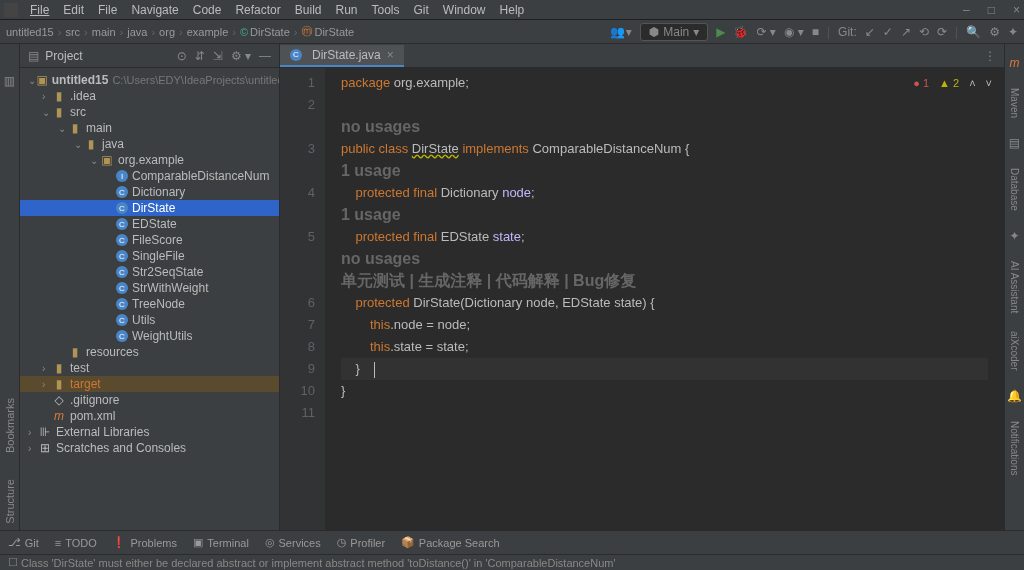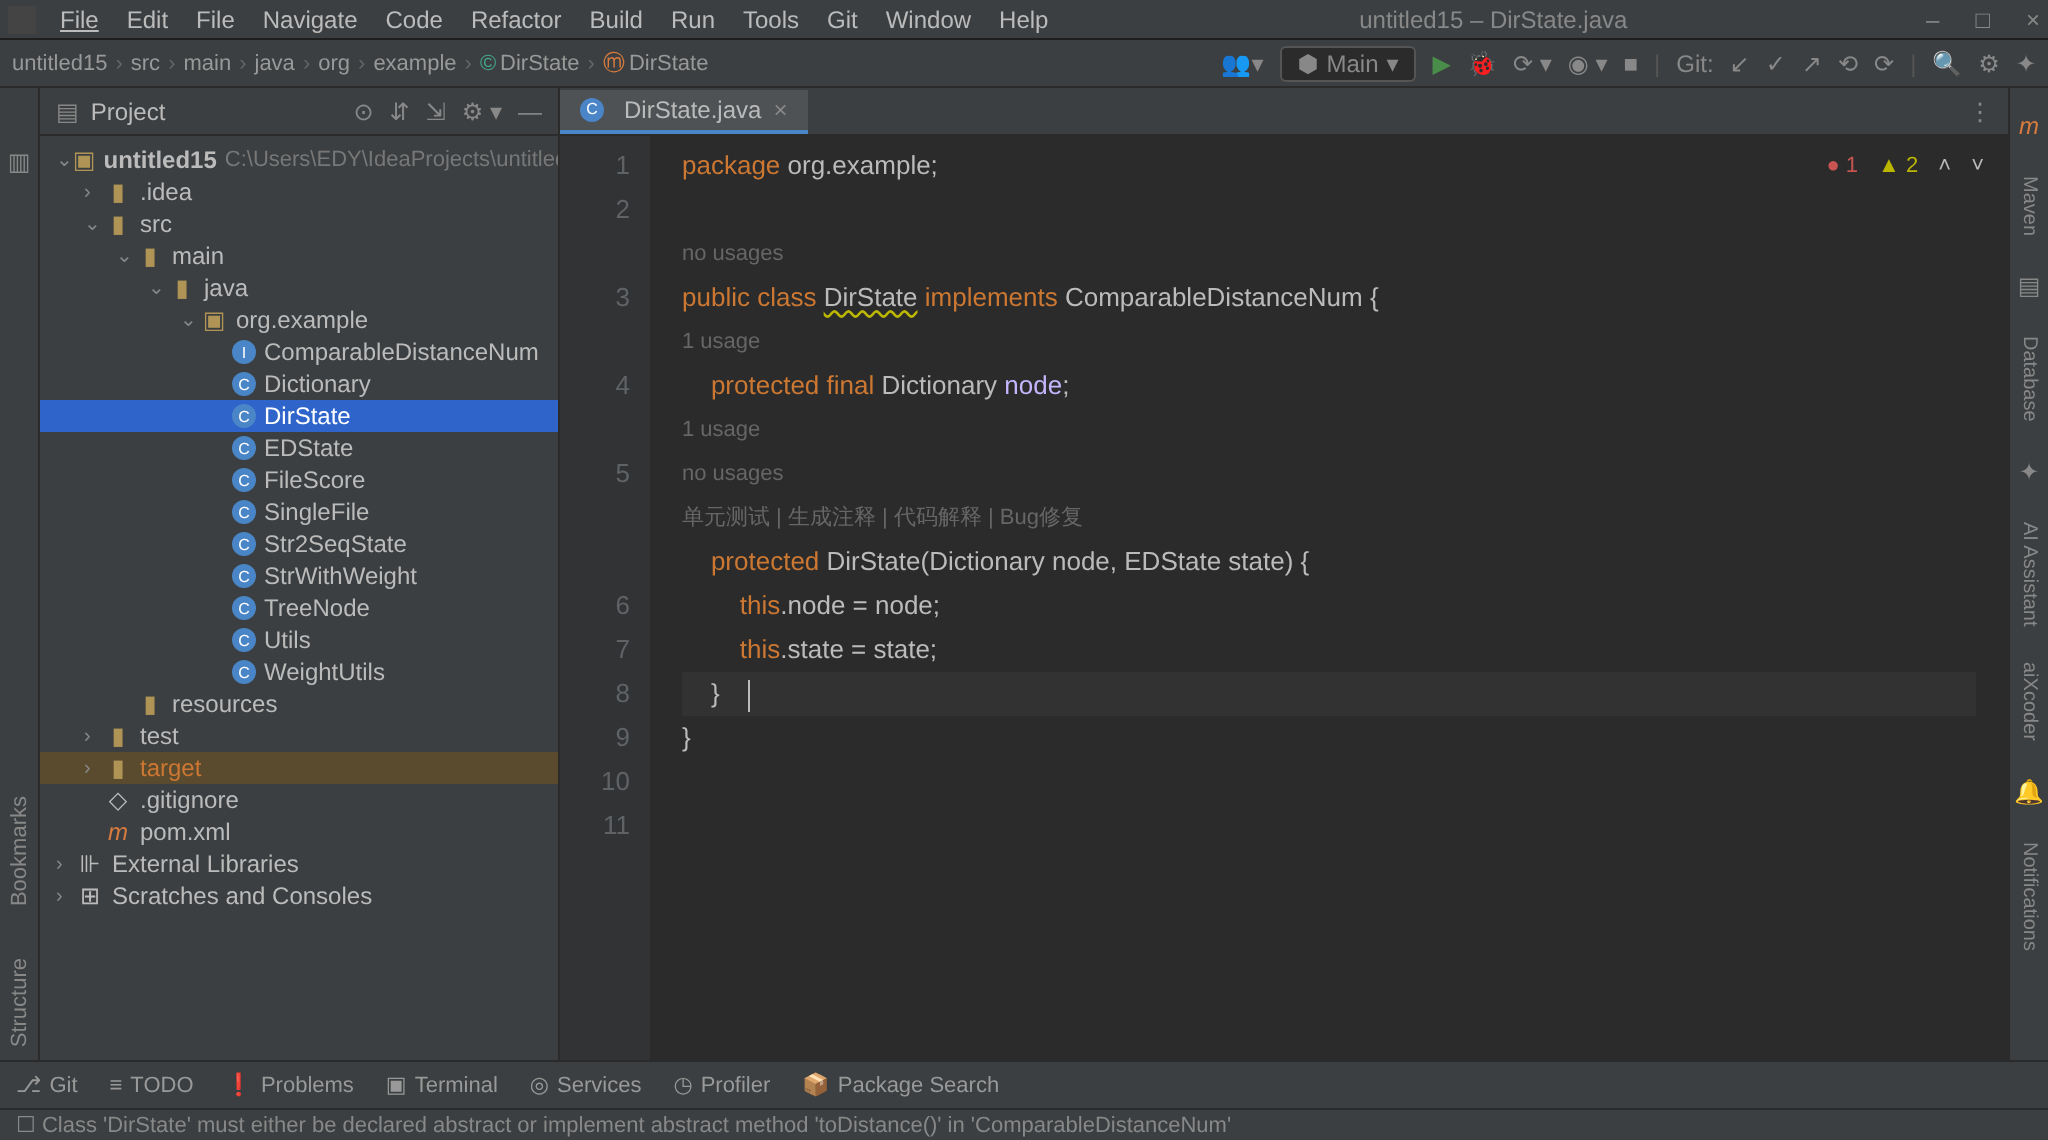--- a/index.html
+++ b/index.html
@@ -55,21 +55,21 @@
     .tab .close { color: #888; cursor: pointer; }
     .tab-bar-right { margin-left: auto; padding-right: 8px; color: #888; }
     
     .editor-content { flex: 1; display: flex; position: relative; font-family: 'Consolas', monospace; font-size: 13px; }
     .gutter { width: 45px; background: #313335; color: #606366; text-align: right; padding: 4px 10px 4px 0; line-height: 22px; position: relative; }
     .gutter-line { height: 22px; }
     .gutter-line.tall { height: 44px; padding-top: 22px; }
     .gutter-line.vtall { height: 66px; padding-top: 44px; }
     .code-area { flex: 1; padding: 4px 16px; line-height: 22px; position: relative; }
     .code-line { height: 22px; white-space: pre; }
-    .hint-line { height: 22px; color: #666; font-size: 11px; }
+    .hint-line { height: 22px; color: #666; font-size: 16px; font-weight: bold; }
     .kw { color: #cc7832; }
     .field { color: #c4b5fd; }
     .underline-wavy { text-decoration: underline wavy #bbb600; }
     
     .editor-badges { position: absolute; top: 4px; right: 12px; display: flex; gap: 10px; align-items: center; font-size: 11px; }
     .badge-err { color: #c75450; }
     .badge-warn { color: #bbb600; }
     
     .cursor-line { background: #323232; }
     .text-cursor { border-left: 1px solid #bbb; height: 16px; display: inline-block; vertical-align: middle; }
@@ -96,21 +96,20 @@
     <span class="menu-item">Navigate</span>
     <span class="menu-item">Code</span>
     <span class="menu-item">Refactor</span>
     <span class="menu-item">Build</span>
     <span class="menu-item">Run</span>
     <span class="menu-item">Tools</span>
     <span class="menu-item">Git</span>
     <span class="menu-item">Window</span>
     <span class="menu-item">Help</span>
   </div>
-  <div class="title-center">untitled15 – DirState.java</div>
   <div class="window-controls">
     <span>–</span>
     <span>□</span>
     <span>×</span>
   </div>
 </div>
 
 <div class="navbar">
   <div class="breadcrumb">
     <span>untitled15</span>
@@ -335,20 +334,21 @@
           <span>˄</span>
           <span>˅</span>
         </div>
         <div class="code-line"><span class="kw">package</span><span> org.example;</span></div>
         <div class="code-line"></div>
         <div class="hint-line">no usages</div>
         <div class="code-line"><span class="kw">public</span><span class="kw"> class </span><span class="underline-wavy">DirState</span><span class="kw"> implements </span><span>ComparableDistanceNum </span><span>{</span></div>
         <div class="hint-line">    <span>1 usage</span></div>
         <div class="code-line">    <span class="kw">protected</span><span class="kw"> final </span><span>Dictionary </span><span class="field">node</span>;</div>
         <div class="hint-line">    <span>1 usage</span></div>
+        <div class="code-line">    <span class="kw">protected</span><span class="kw"> final </span><span>EDState </span><span class="field">state</span>;</div>
         <div class="hint-line">    <span>no usages</span></div>
         <div class="hint-line">    <span>单元测试 | 生成注释 | 代码解释 | Bug修复</span></div>
         <div class="code-line">    <span class="kw">protected </span><span>DirState</span><span>(Dictionary node, EDState state) {</span></div>
         <div class="code-line">        <span class="kw">this</span><span>.node = node;</span></div>
         <div class="code-line">        <span class="kw">this</span><span>.state = state;</span></div>
         <div class="code-line cursor-line">    <span>}</span>    <span class="text-cursor"></span></div>
         <div class="code-line">}</div>
         <div class="code-line"></div>
       </div>
     </div>

